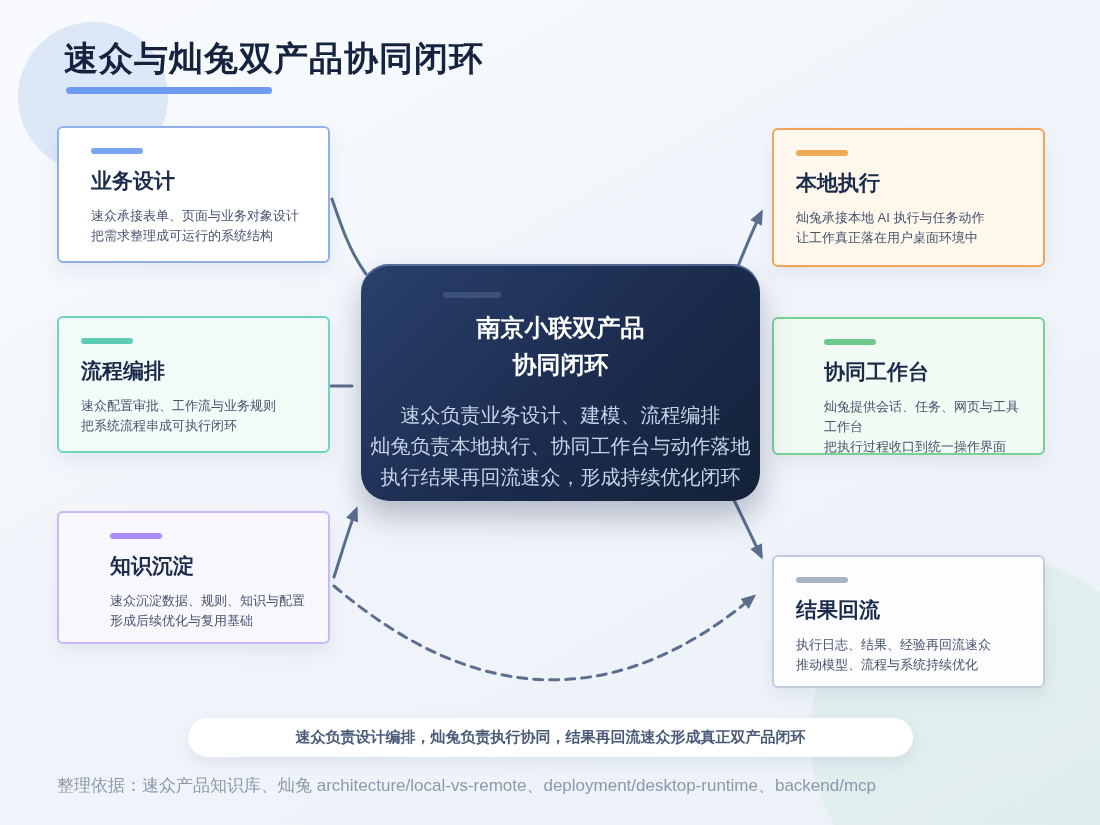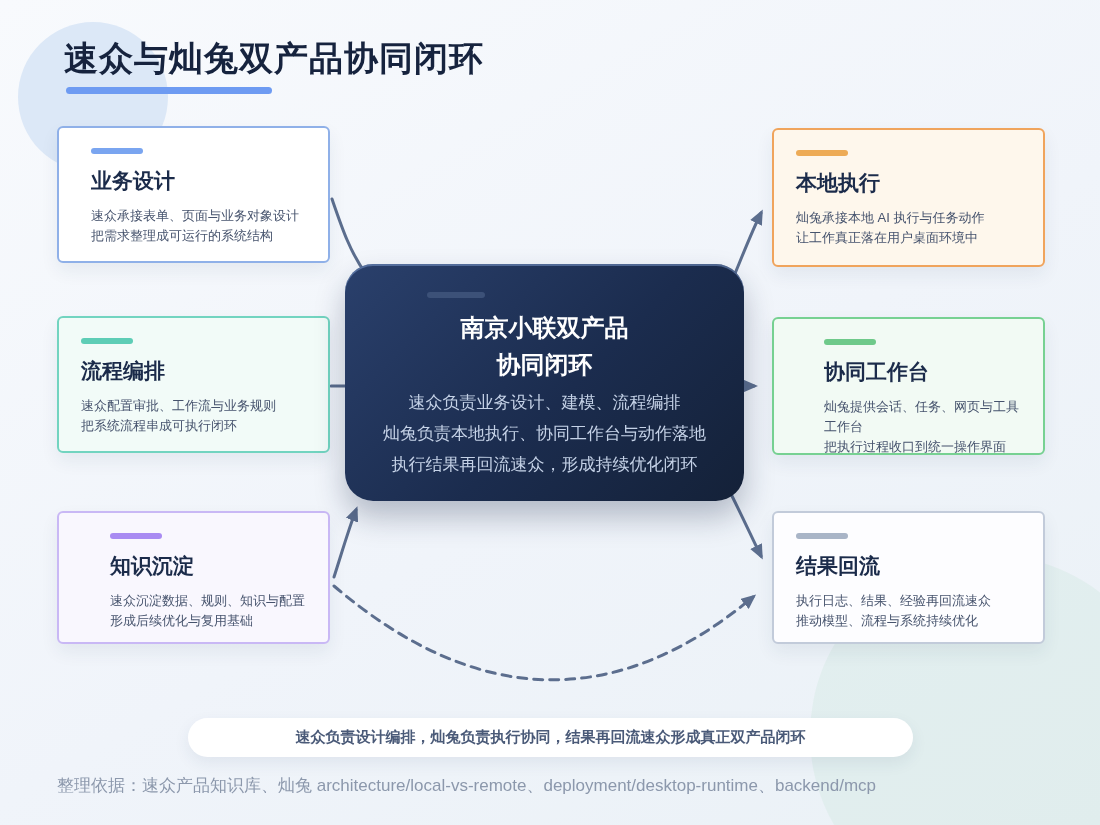--- a/index.html
+++ b/index.html
@@ -20,26 +20,26 @@
     padding:16px 18px;box-shadow:0 8px 18px rgba(30,50,90,0.07);z-index:2;}
   .c1{left:57px;top:126px;height:137px;padding-left:28px;}
   .c2{left:57px;top:316px;height:137px;}
   .c3{left:57px;top:511px;height:133px;}
   .c4{left:772px;top:128px;height:139px;}
   .c5{left:772px;top:317px;height:138px;padding-left:46px;}
   .c6{left:772px;top:511px;height:133px;}
   .accent-bar{width:52px;height:6px;border-radius:3px;margin:4px 0 13px 4px;}
   .card-title{font-size:21px;font-weight:800;color:#1B2B4A;margin:0 0 11px 4px;}
   .card-body{font-size:13px;color:#46536D;line-height:20px;margin:0 0 0 4px;}
-  .center-box{position:absolute;left:345px;top:264px;width:399px;height:237px;border-radius:28px;
+  .center-box{position:absolute;left:361px;top:264px;width:399px;height:237px;border-radius:28px;
     box-shadow:0 16px 30px rgba(20,35,70,0.28), inset 0 2px 0 rgba(130,160,210,0.5);
     text-align:center;z-index:2;}
   .center-deco-bar{position:absolute;left:82px;top:28px;width:58px;height:6px;border-radius:3px;background:#3C5178;}
   .center-title{margin:0;padding-top:45px;font-size:24px;font-weight:800;color:#FFFFFF;line-height:37px;}
-  .center-lines{margin-top:4px;font-size:17px;color:#C5D2E7;line-height:31px;}
+  .center-lines{margin-top:17px;font-size:20px;color:#C5D2E7;line-height:31px;}
   .summary-pill{position:absolute;left:188px;top:718px;width:725px;height:39px;background:#FFFFFF;
     border-radius:20px;box-shadow:0 6px 16px rgba(40,60,100,0.08);display:flex;align-items:center;
     justify-content:center;font-size:15px;font-weight:700;color:#4A5A78;z-index:2;}
   .footer-note{position:absolute;left:57px;top:774px;font-size:17px;color:#8C98AC;z-index:2;}
 </style>
 </head>
 <body>
 
 <div class="canvas">
   <div class="bg-circle-tl"></div>
@@ -93,21 +93,21 @@
     <p class="card-body">让工作真正落在用户桌面环境中</p>
   </div>
 
   <div class="card c5" style="background: rgb(242, 250, 244); border-color: rgb(119, 209, 146);">
     <div class="accent-bar" style="background: rgb(111, 201, 138);"></div>
     <div class="card-title">协同工作台</div>
     <p class="card-body">灿兔提供会话、任务、网页与工具工作台</p>
     <p class="card-body">把执行过程收口到统一操作界面</p>
   </div>
 
-  <div class="card c6" style="background: rgb(253, 253, 255); border-color: rgb(194, 203, 218);">
+  <div class="card c6" style="background: rgb(253, 253, 255); border-color: rgb(194, 203, 218); margin-top: 44px;">
     <div class="accent-bar" style="background: rgb(169, 181, 199);"></div>
     <div class="card-title">结果回流</div>
     <p class="card-body">执行日志、结果、经验再回流速众</p>
     <p class="card-body">推动模型、流程与系统持续优化</p>
   </div>
 
   <div class="center-box" style="background: linear-gradient(135deg, rgb(42, 64, 108) 0%, rgb(27, 44, 78) 55%, rgb(20, 33, 56) 100%);">
     <div class="center-deco-bar"></div>
     <div class="center-title">
       <div>南京小联双产品</div>

